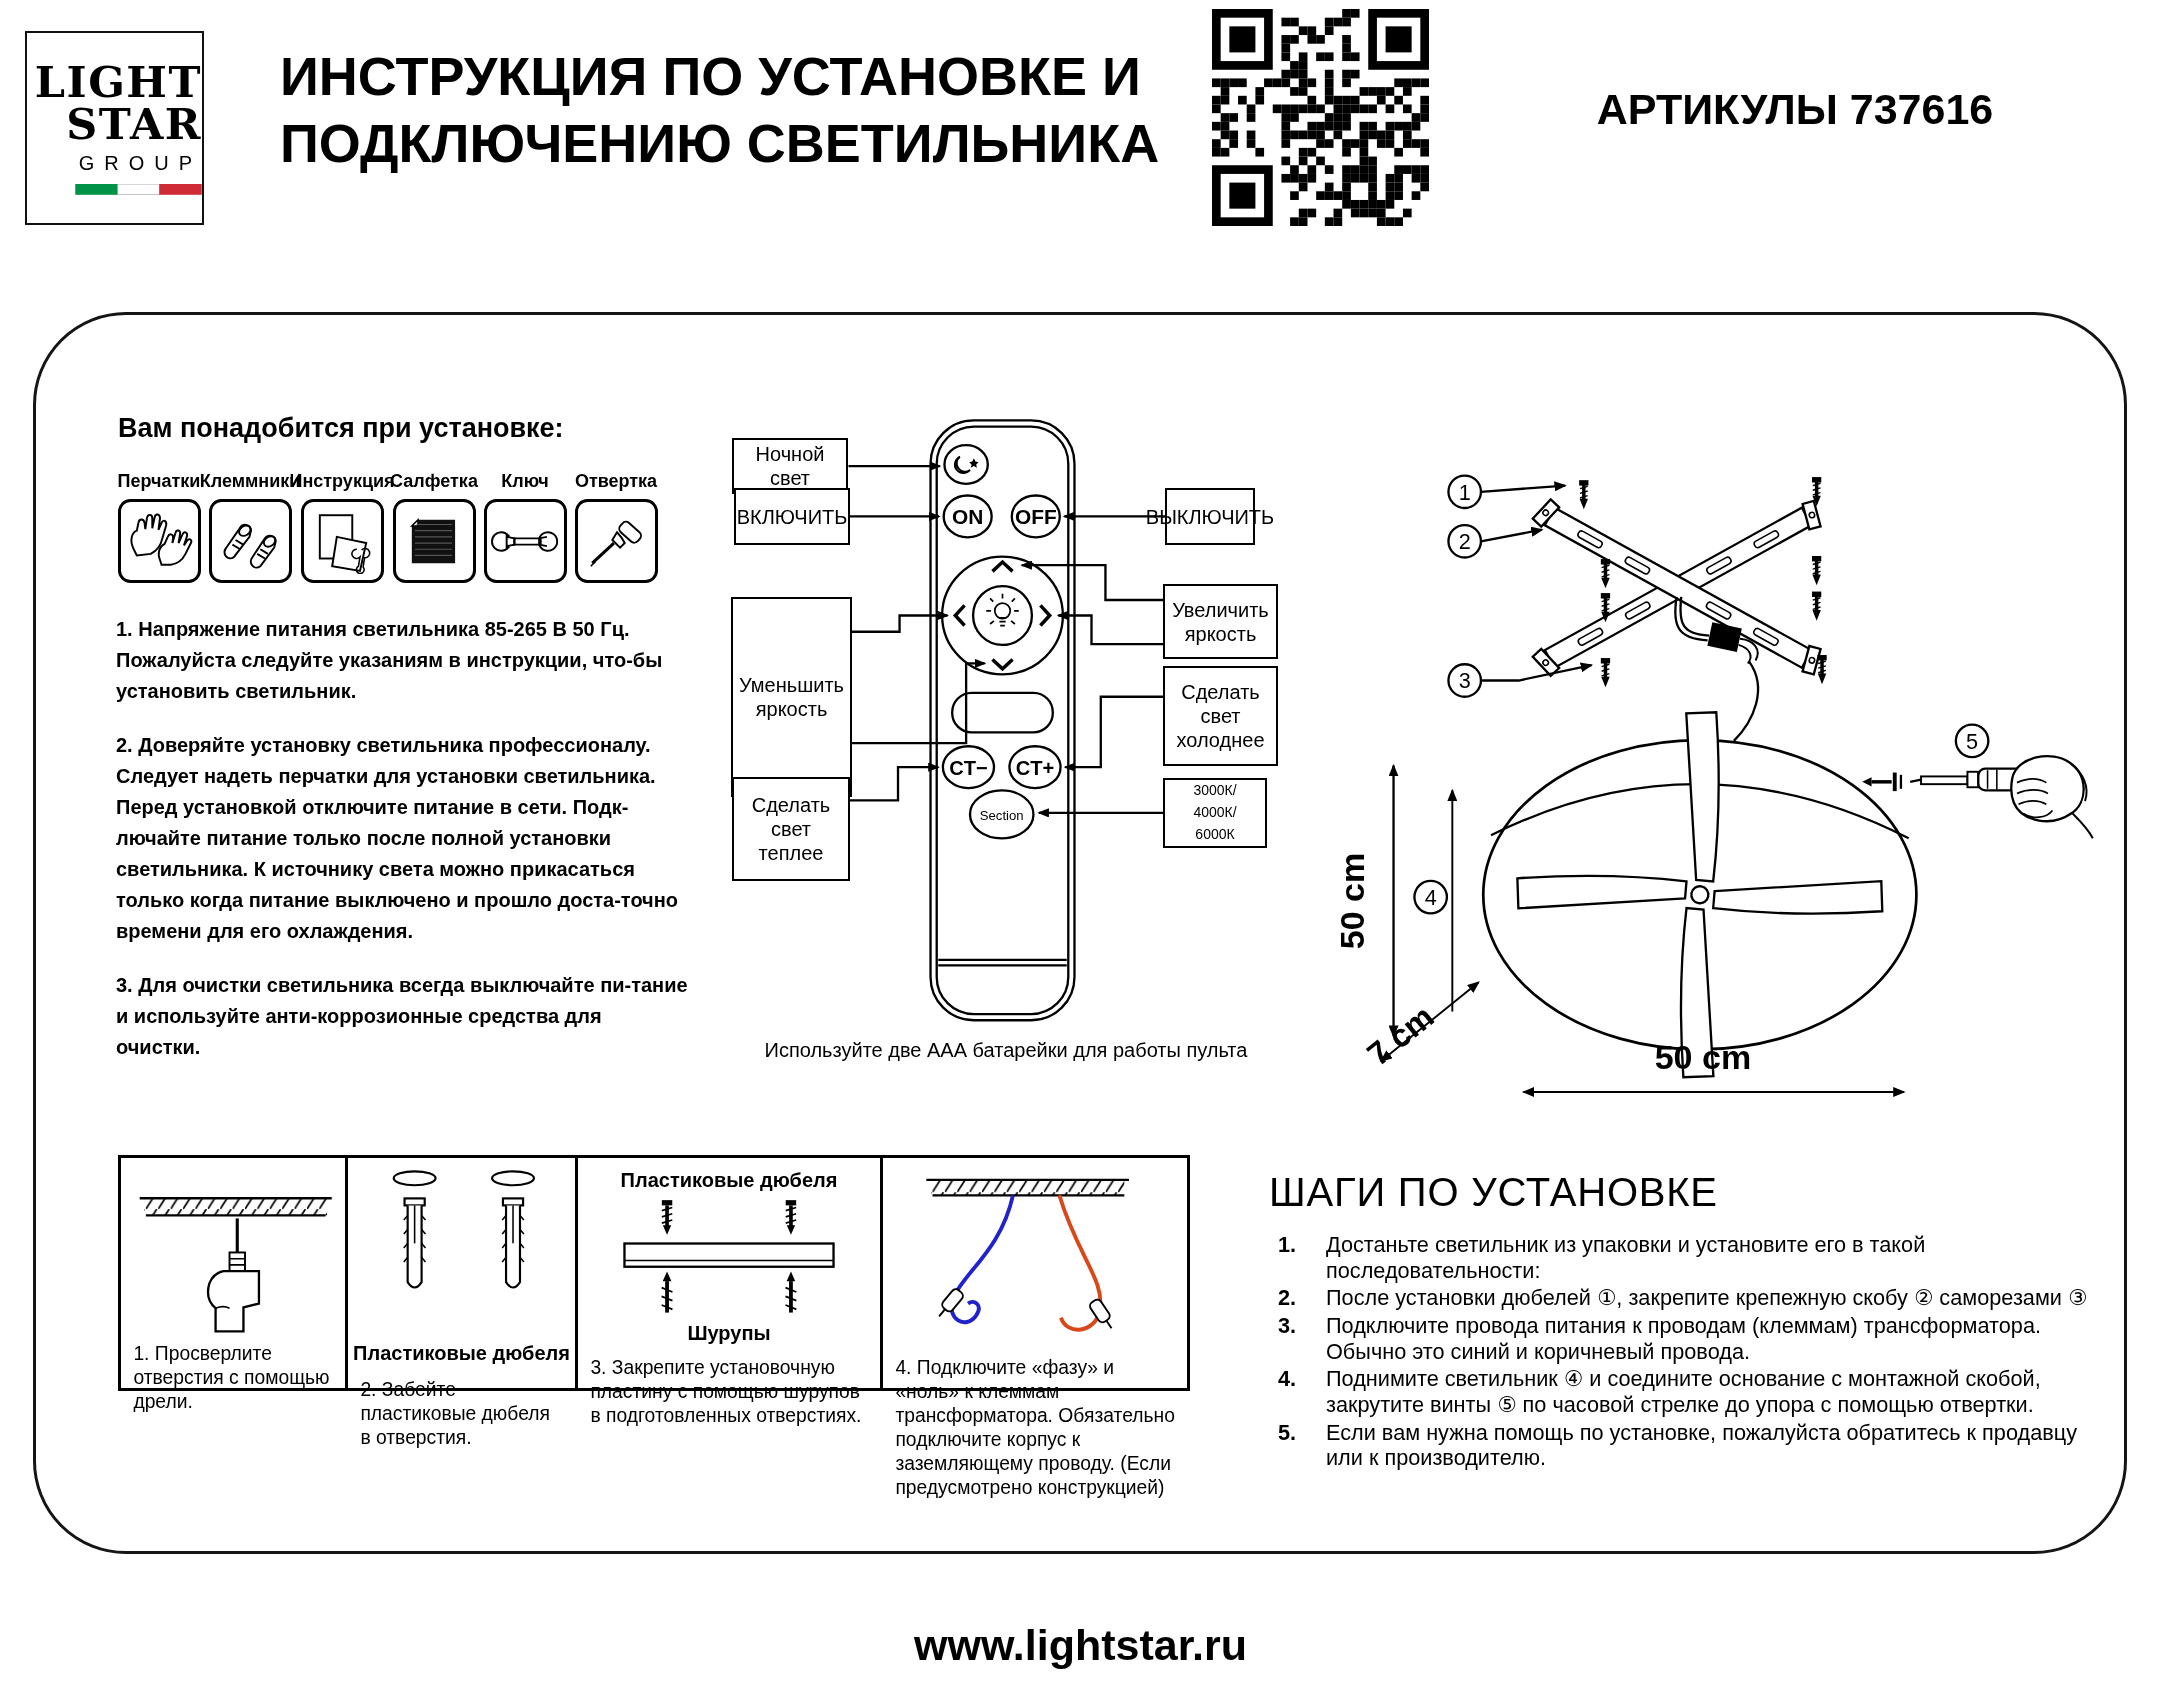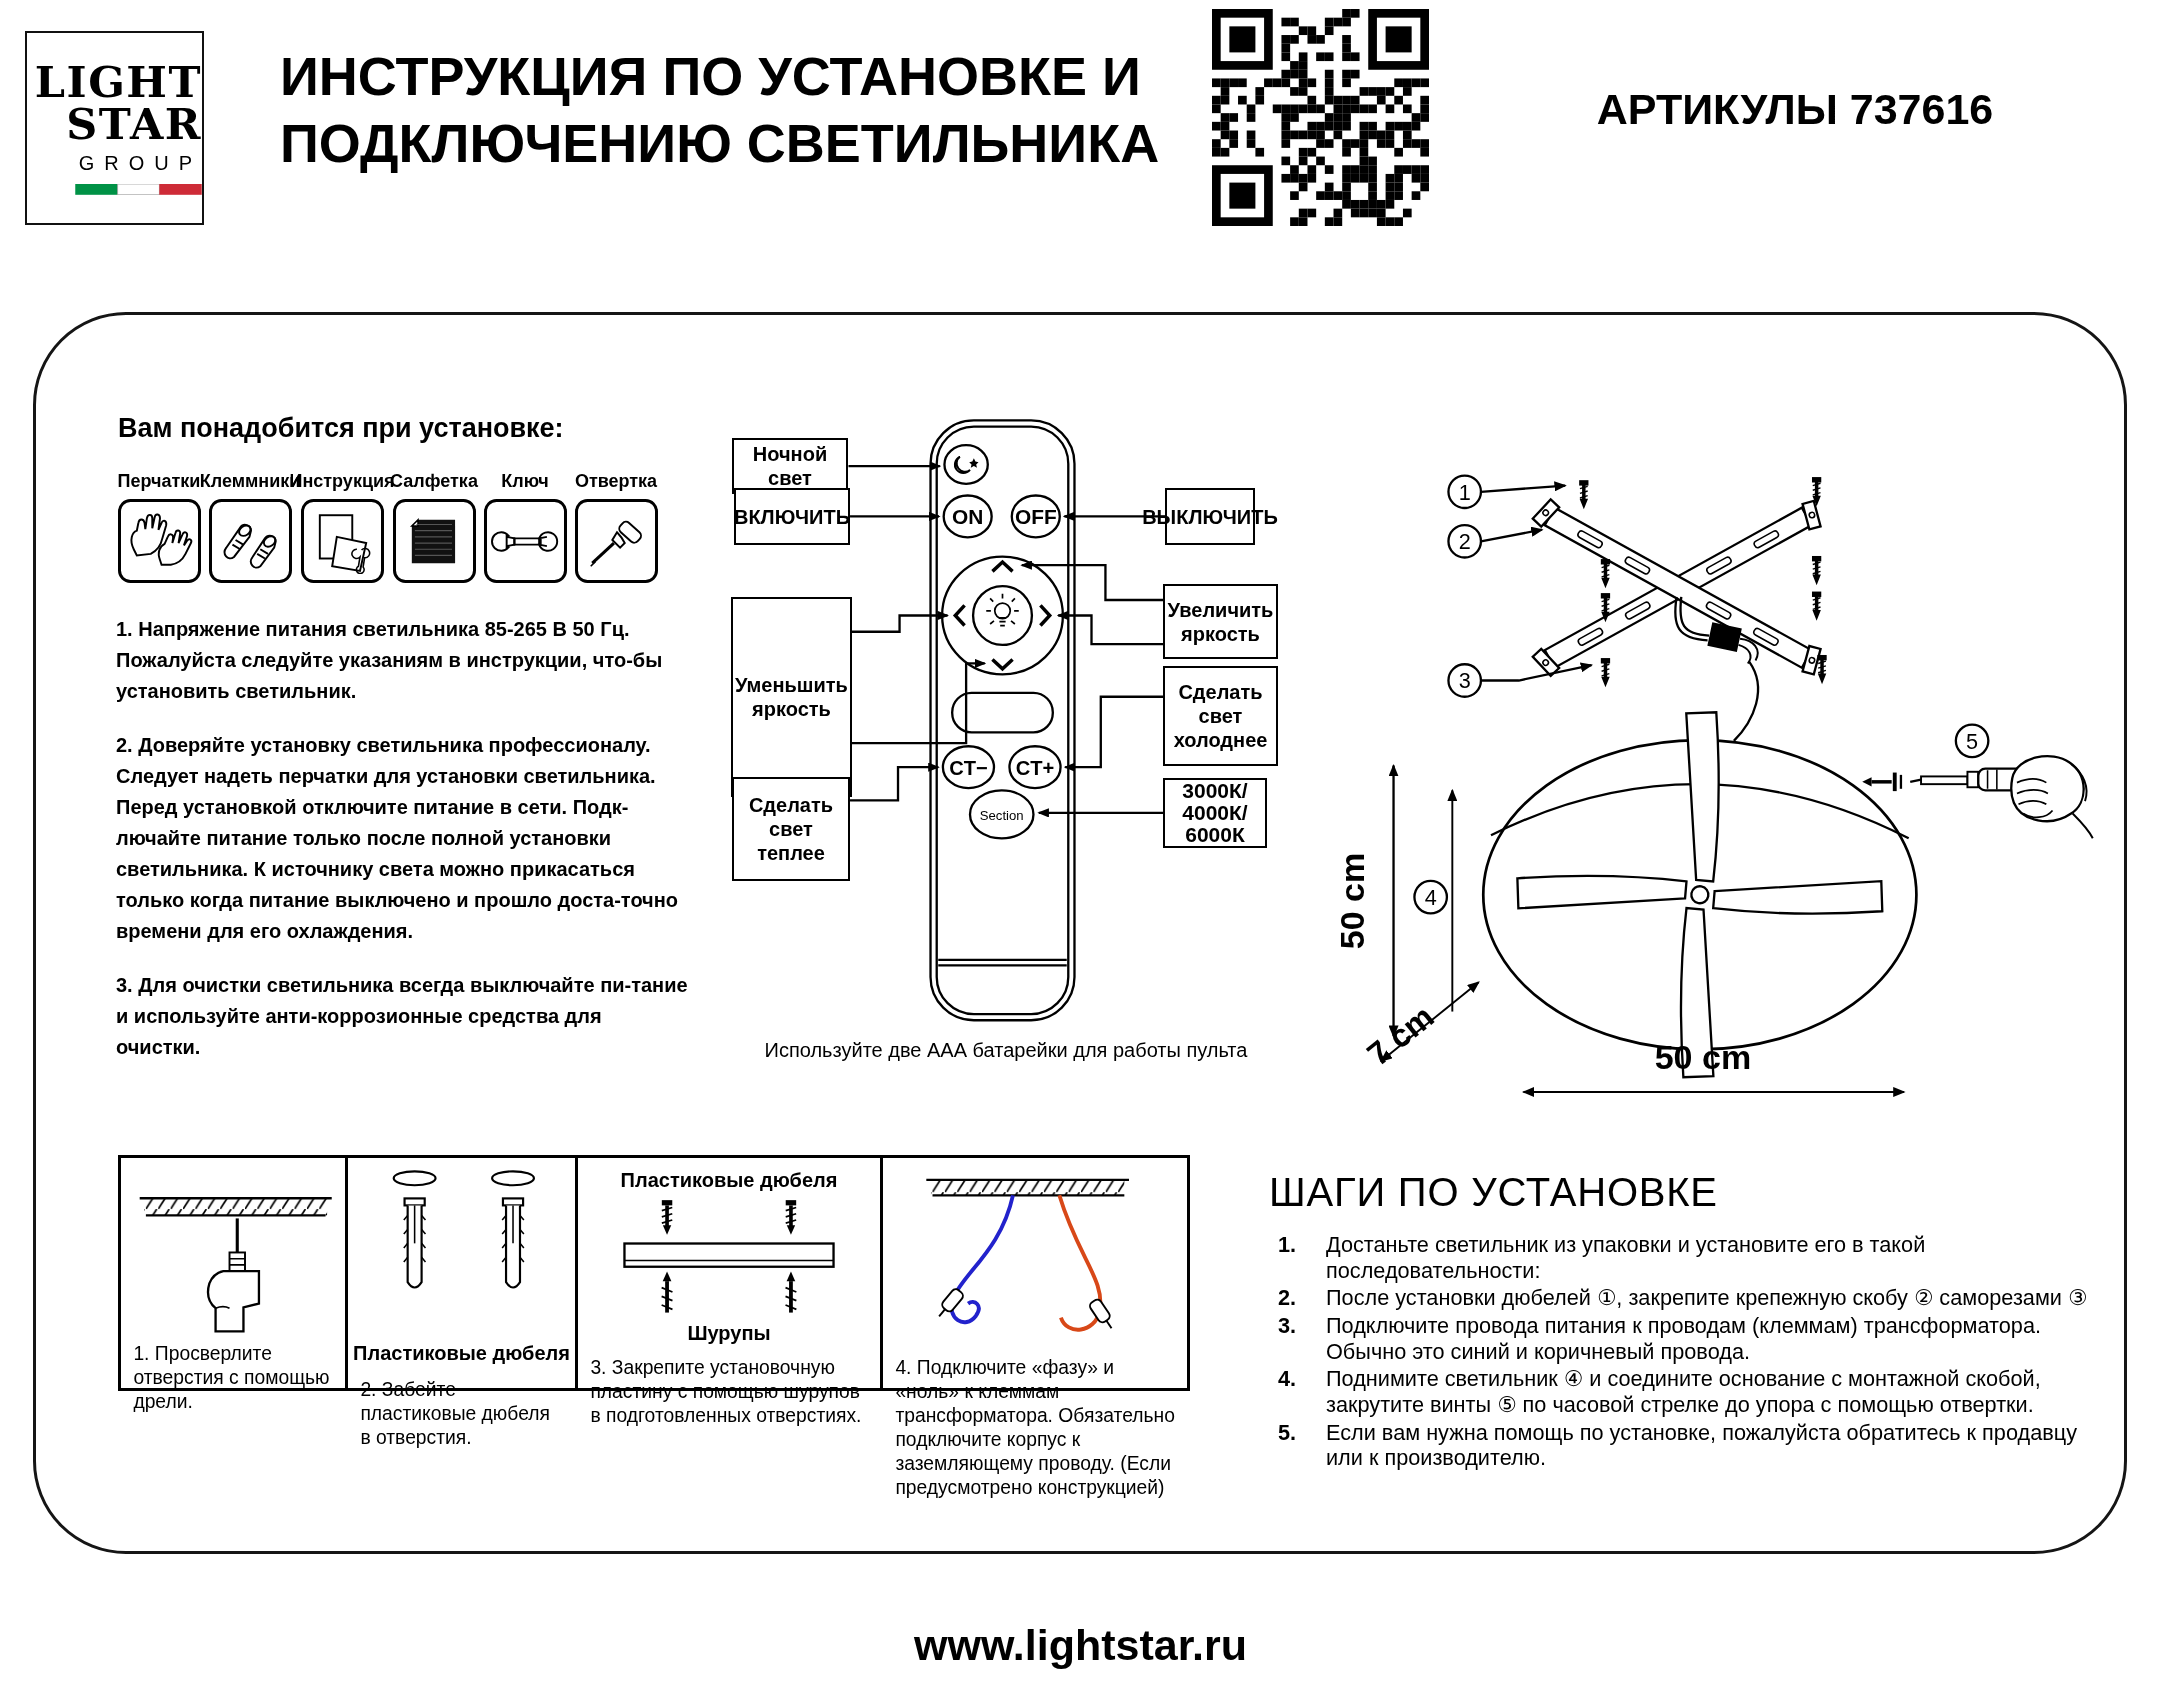--- a/index.html
+++ b/index.html
@@ -25,21 +25,21 @@
   
   .needs-h{left:118px;top:413px;font-size:27px;font-weight:bold;}
   .tool-label{font-size:18px;font-weight:bold;white-space:nowrap;transform:translateX(-50%);}
   .tool-box{top:499px;width:83px;height:84px;border:3.1px solid #000;border-radius:12.4px;
             box-sizing:border-box;display:flex;align-items:center;justify-content:center;background:#fff;}
   
   .notes{left:116px;top:614px;width:573px;font-size:20px;line-height:31px;font-weight:bold;}
   .notes p{margin:0 0 23px 0;}
   
   .lblbox{border:2.3px solid #000;background:#fff;display:flex;align-items:center;justify-content:center;
-          text-align:center;font-weight:bold;font-size:20px;line-height:24px;box-sizing:border-box;padding:12px;}
+          text-align:center;font-weight:normal;font-size:20px;line-height:24px;box-sizing:border-box;padding:12px;}
   .remote-cap{left:735px;top:1039px;width:542px;text-align:center;font-size:20px;}
   
   .panel{top:1155px;height:236px;border:3.1px solid #000;box-sizing:border-box;background:#fff;}
   .pcap{position:absolute;left:12.4px;right:10.8px;font-size:19.3px;line-height:24px;}
   .plab{position:absolute;left:0;right:0;text-align:center;font-size:20px;font-weight:bold;}
   
   .steps-h{left:1269px;top:1170px;font-size:40px;letter-spacing:0.8px;}
   .steps{left:1278px;top:1232px;width:851px;font-size:21.7px;line-height:25.5px;}
   .srow{display:flex;margin-bottom:2.3px;}
   .snum{width:48px;font-weight:bold;flex:none;}
@@ -422,21 +422,21 @@
   </g>
 </svg>
 
 <div class="abs lblbox" style="left:732px;top:438px;width:116px;height:56px">Ночной свет</div>
 <div class="abs lblbox" style="left:734px;top:488px;width:116px;height:57px">ВКЛЮЧИТЬ</div>
 <div class="abs lblbox" style="left:1165px;top:488px;width:90px;height:57px">ВЫКЛЮЧИТЬ</div>
 <div class="abs lblbox" style="left:731px;top:597px;width:121px;height:200px">Уменьшить яркость</div>
 <div class="abs lblbox" style="left:1163px;top:584px;width:115px;height:75px">Увеличить яркость</div>
 <div class="abs lblbox" style="left:1163px;top:666px;width:115px;height:100px">Сделать свет холоднее</div>
 <div class="abs lblbox" style="left:732px;top:777px;width:118px;height:104px">Сделать свет теплее</div>
-<div class="abs lblbox" style="left:1163px;top:778px;width:104px;height:70px;font-size:21px;line-height:21.7px">3000К/ 4000К/ 6000К</div>
+<div class="abs lblbox" style="left:1163px;top:778px;width:104px;height:70px;font-size:14px;line-height:21.7px">3000К/ 4000К/ 6000К</div>
 
 <div class="abs remote-cap">Используйте две ААА батарейки для работы пульта</div>
 
 <svg class="abs" style="left:1316px;top:433px" width="828" height="758" viewBox="0 0 1070 980" fill="none" stroke="#000" stroke-width="3">
   <defs>
     <marker id="ah2" markerWidth="16" markerHeight="13" refX="14" refY="6.5" orient="auto" markerUnits="userSpaceOnUse">
       <path d="M0,0 L16,6.5 L0,13 Z" fill="#000" stroke="none"></path>
     </marker>
     <marker id="ah2s" markerWidth="16" markerHeight="13" refX="2" refY="6.5" orient="auto" markerUnits="userSpaceOnUse">
       <path d="M16,0 L0,6.5 L16,13 Z" fill="#000" stroke="none"></path>

